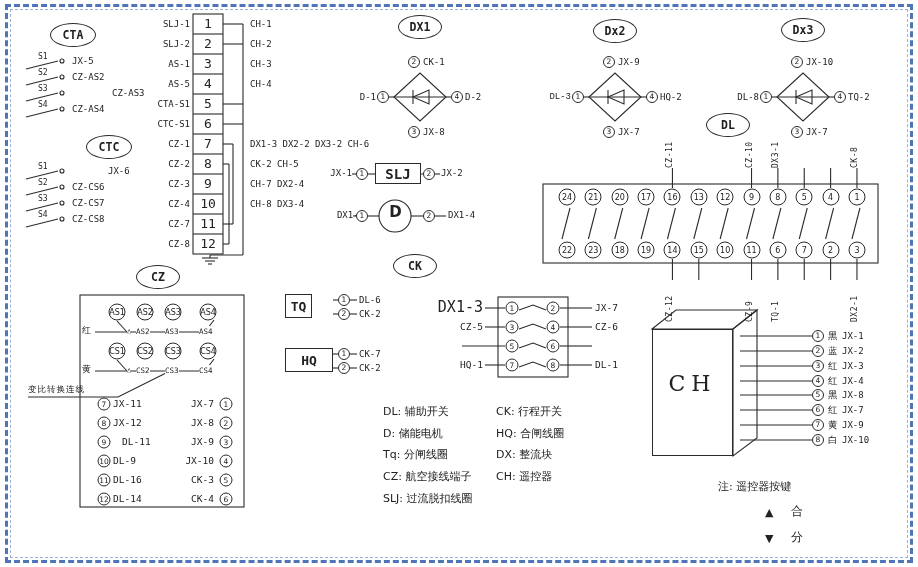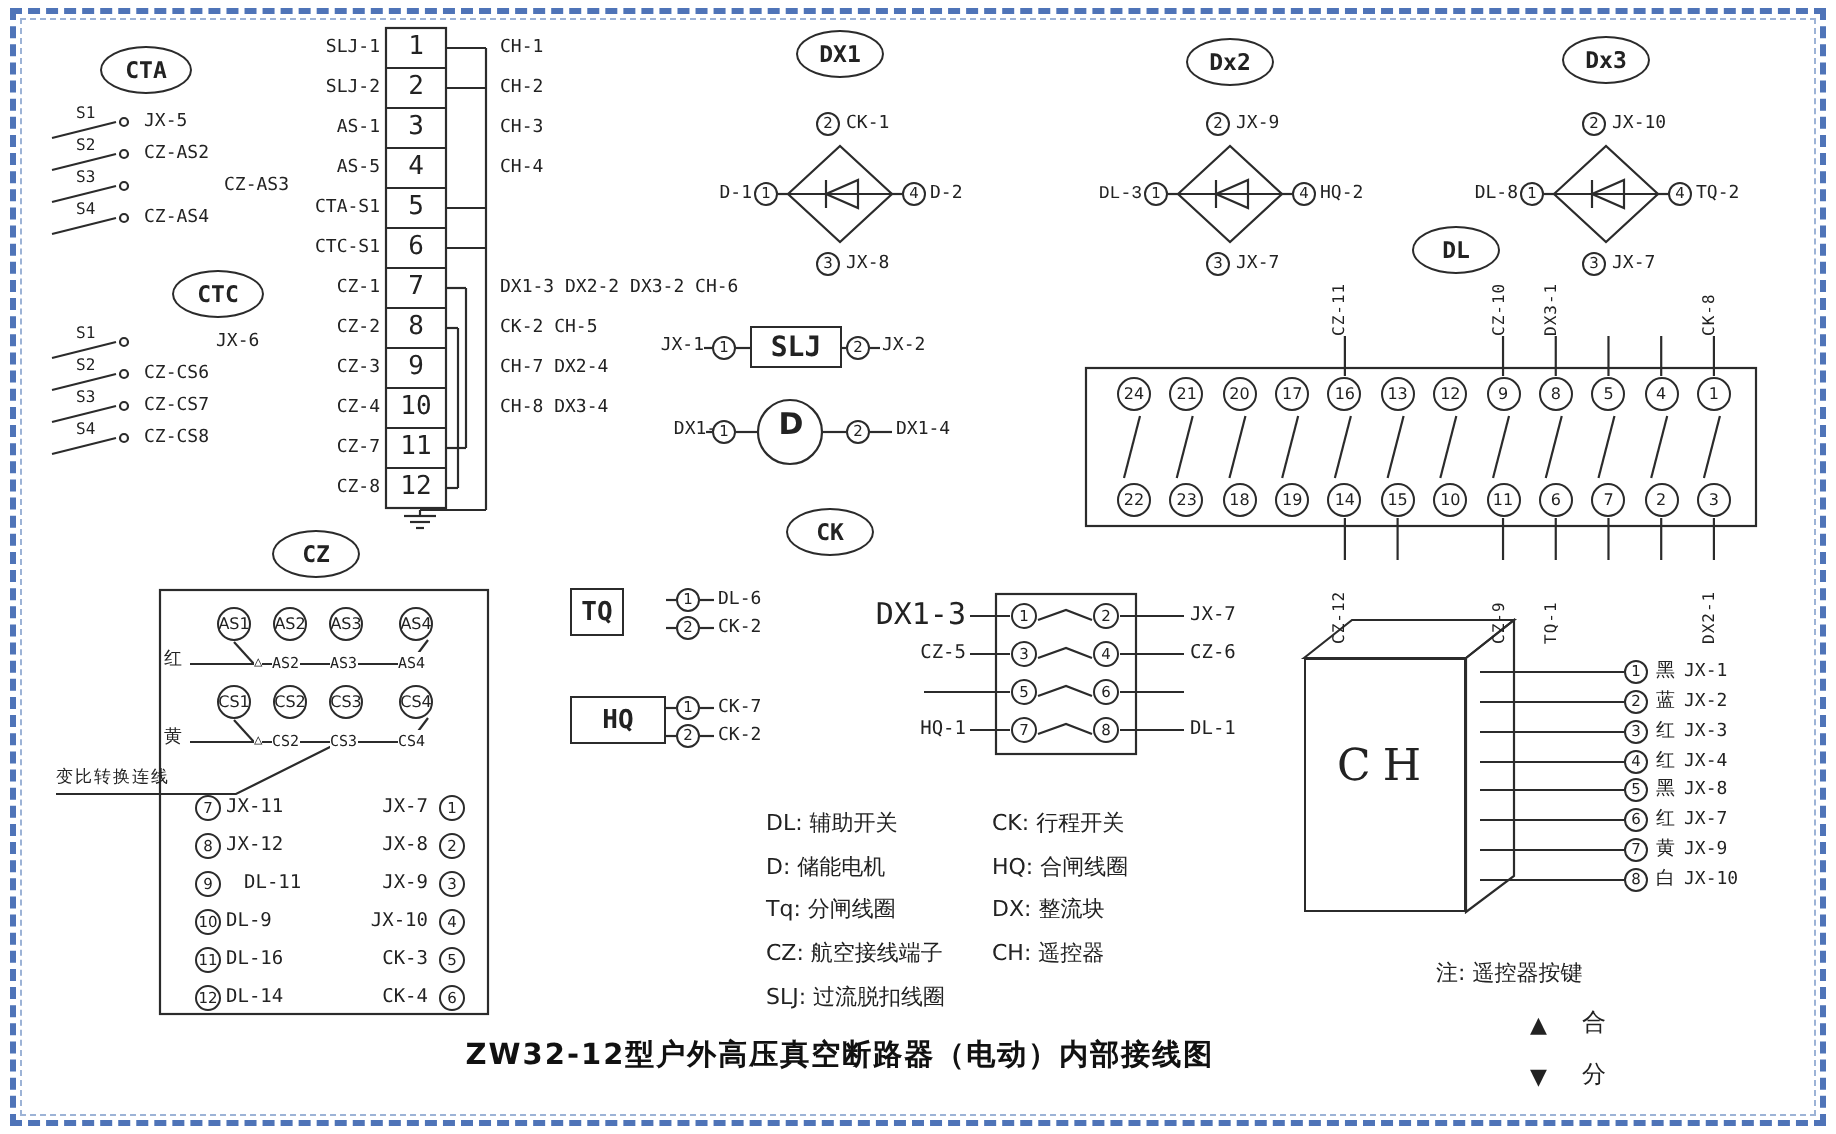--- a/index.html
+++ b/index.html
@@ -226,21 +226,20 @@
   <div class="chbox" style="left:652px;top:329px;width:81px;height:127px"></div>
   <div class="lbl" style="left:652px;top:378px;width:81px;text-align:center;font-size:22px;letter-spacing:6px;font-family:'DejaVu Serif',serif">CH</div>
   <div class="lbl cn" style="left:718px;top:481px;font-size:11px">注: 遥控器按键</div>
   <div class="lbl cn" style="left:765px;top:507px;font-size:11px">▲</div>
   <div class="lbl cn" style="left:791px;top:506px;font-size:12px">合</div>
   <div class="lbl cn" style="left:765px;top:533px;font-size:11px">▼</div>
   <div class="lbl cn" style="left:791px;top:532px;font-size:12px">分</div>
 
   <div class="lbl cn" style="left:28px;top:384px;font-size:8.5px;letter-spacing:1px">变比转换连线</div>
 
-  <div class="title" style="left:200px;top:518px;width:440px">ZW32-12型户外高压真空断路器（电动）内部接线图</div>
 
   <div class="lbl" style="left: 38px; top: 51px; font-size: 8px;">S1</div>
     <div class="lbl" style="left: 72px; top: 56px;">JX-5</div>
     <div class="lbl" style="left: 38px; top: 67px; font-size: 8px;">S2</div>
     <div class="lbl" style="left: 72px; top: 72px;">CZ-AS2</div>
     <div class="lbl" style="left: 38px; top: 83px; font-size: 8px;">S3</div>
     <div class="lbl" style="left: 72px; top: 88px; margin-left: 40px;">CZ-AS3</div>
     <div class="lbl" style="left: 38px; top: 99px; font-size: 8px;">S4</div>
     <div class="lbl" style="left: 72px; top: 104px;">CZ-AS4</div>
     <div class="lbl" style="left: 38px; top: 161px; font-size: 8px;">S1</div>

